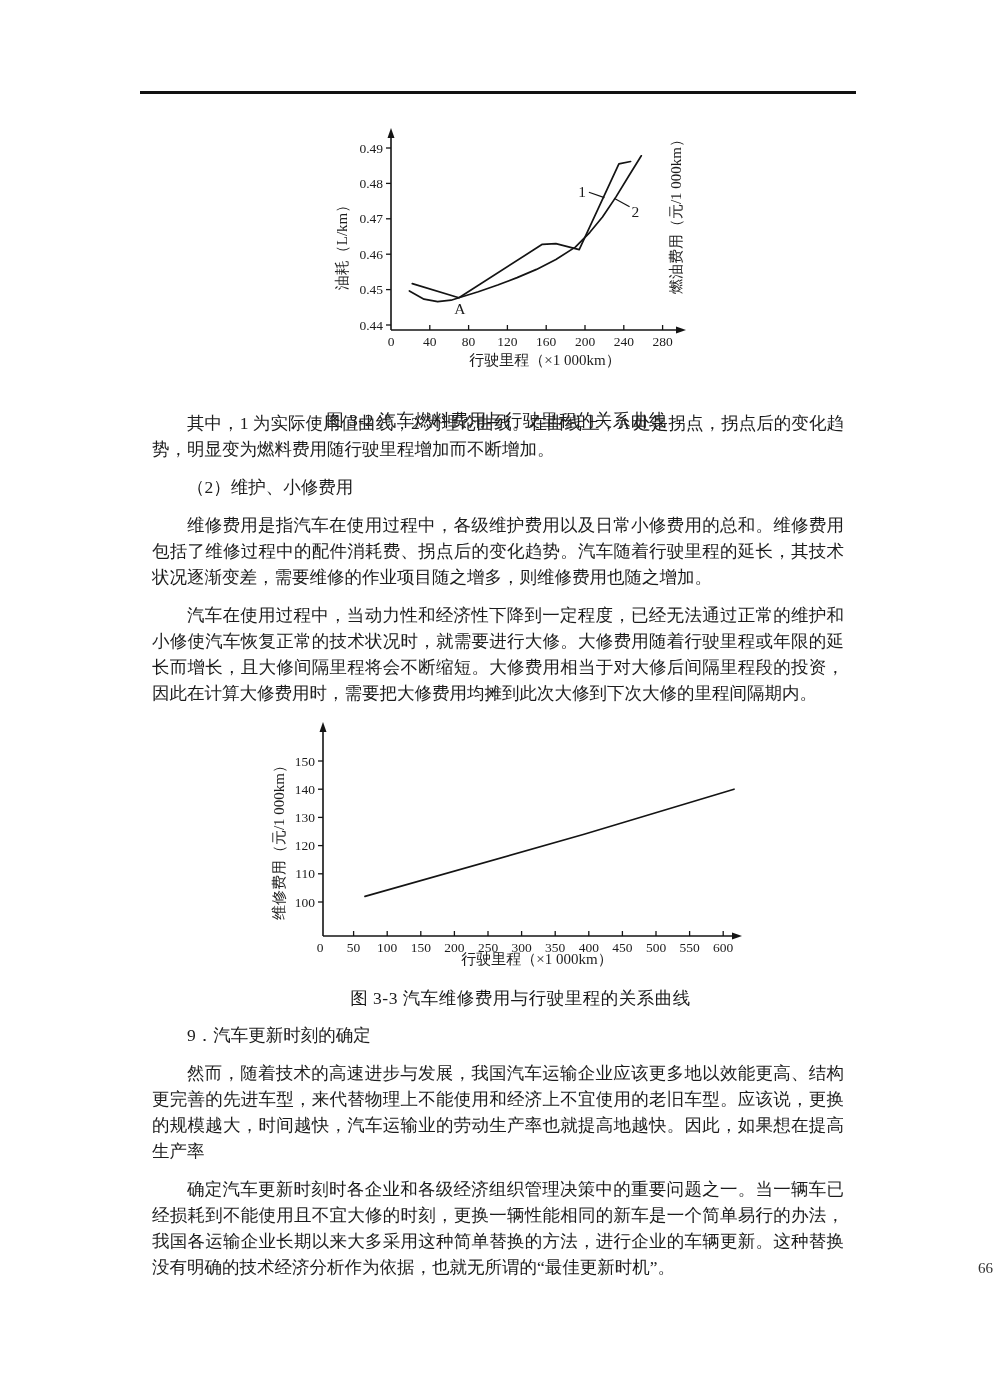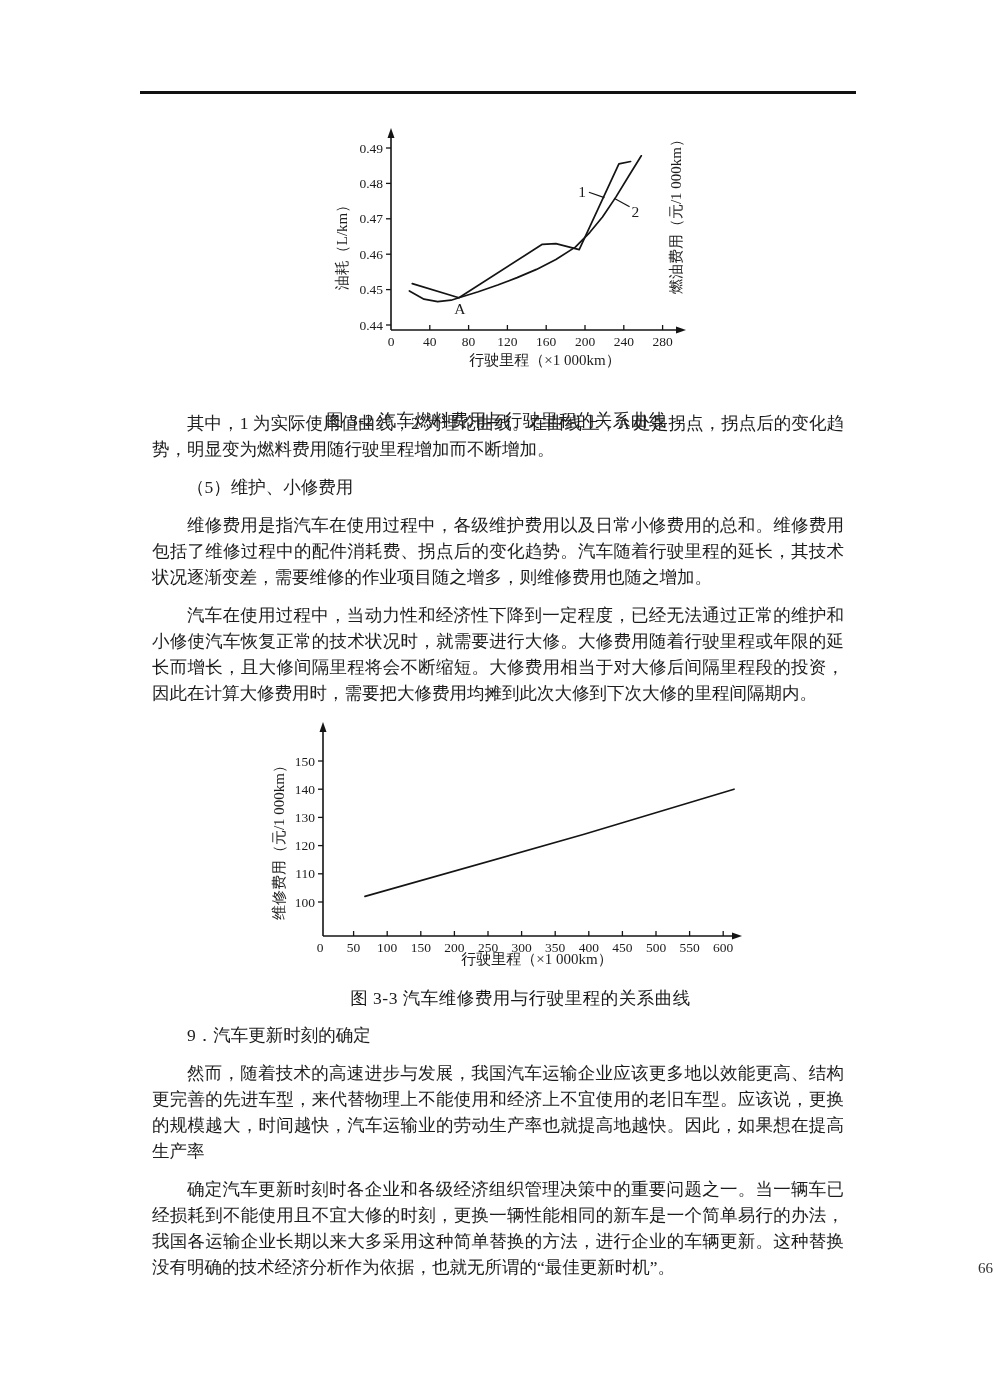--- a/index.html
+++ b/index.html
@@ -84,21 +84,21 @@
       <text x="139.87" y="201.71599999999998" text-anchor="middle" font-size="15.5">A</text>
       <text x="225" y="253" text-anchor="middle" font-size="15">行驶里程（×1 000km）</text>
       <text x="27" y="132" text-anchor="middle" font-size="15" transform="rotate(-90 27 132)">油耗（L/km）</text>
       <text x="361" y="101" text-anchor="middle" font-size="15" transform="rotate(-90 361 101)">燃油费用（元/1 000km）</text>
     </svg>
 
   <div class="caption cap32">图 3-2  汽车燃料费用与行驶里程的关系曲线</div>
 
   <div class="textblock block-a">
       <p>其中，1 为实际使用值曲线，2 为理论曲线。在曲线上，A 处是拐点，拐点后的变化趋势，明显变为燃料费用随行驶里程增加而不断增加。</p>
-      <p>（5）维护、小修费用</p>
+      <p>（2）维护、小修费用</p>
       <p>维修费用是指汽车在使用过程中，各级维护费用以及日常小修费用的总和。维修费用包括了维修过程中的配件消耗费、拐点后的变化趋势。汽车随着行驶里程的延长，其技术状况逐渐变差，需要维修的作业项目随之增多，则维修费用也随之增加。</p>
       <p>汽车在使用过程中，当动力性和经济性下降到一定程度，已经无法通过正常的维护和小修使汽车恢复正常的技术状况时，就需要进行大修。大修费用随着行驶里程或年限的延长而增长，且大修间隔里程将会不断缩短。大修费用相当于对大修后间隔里程段的投资，因此在计算大修费用时，需要把大修费用均摊到此次大修到下次大修的里程间隔期内。</p>
     </div>
 
   <svg id="chart2" class="fig fig33" width="480" height="272">
       <line x1="53" y1="226" x2="53" y2="21" stroke="#141414" stroke-width="1.6"></line>
       <polygon points="53,12 49.5,22 56.5,22" fill="#141414"></polygon>
       <line x1="53" y1="226" x2="463" y2="226" stroke="#141414" stroke-width="1.6"></line>
       <polygon points="472,226 462,222.5 462,229.5" fill="#141414"></polygon>
       <line x1="48" y1="192" x2="53" y2="192" stroke="#141414" stroke-width="1.3"></line>

